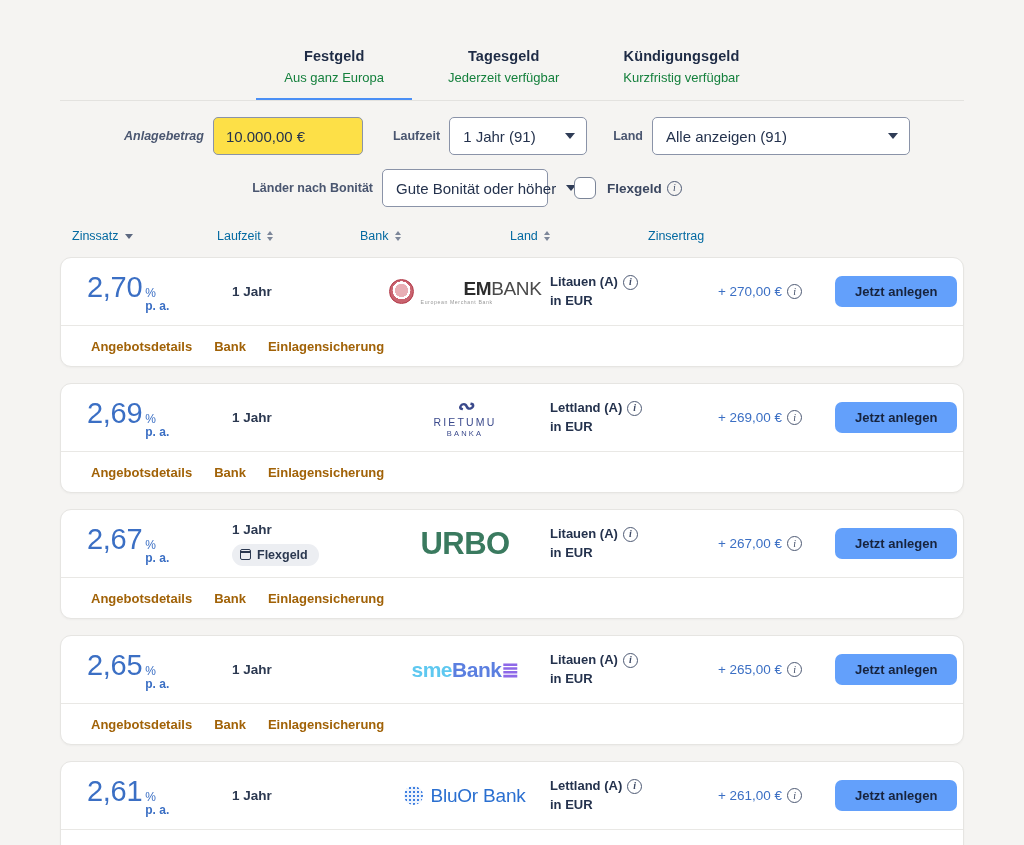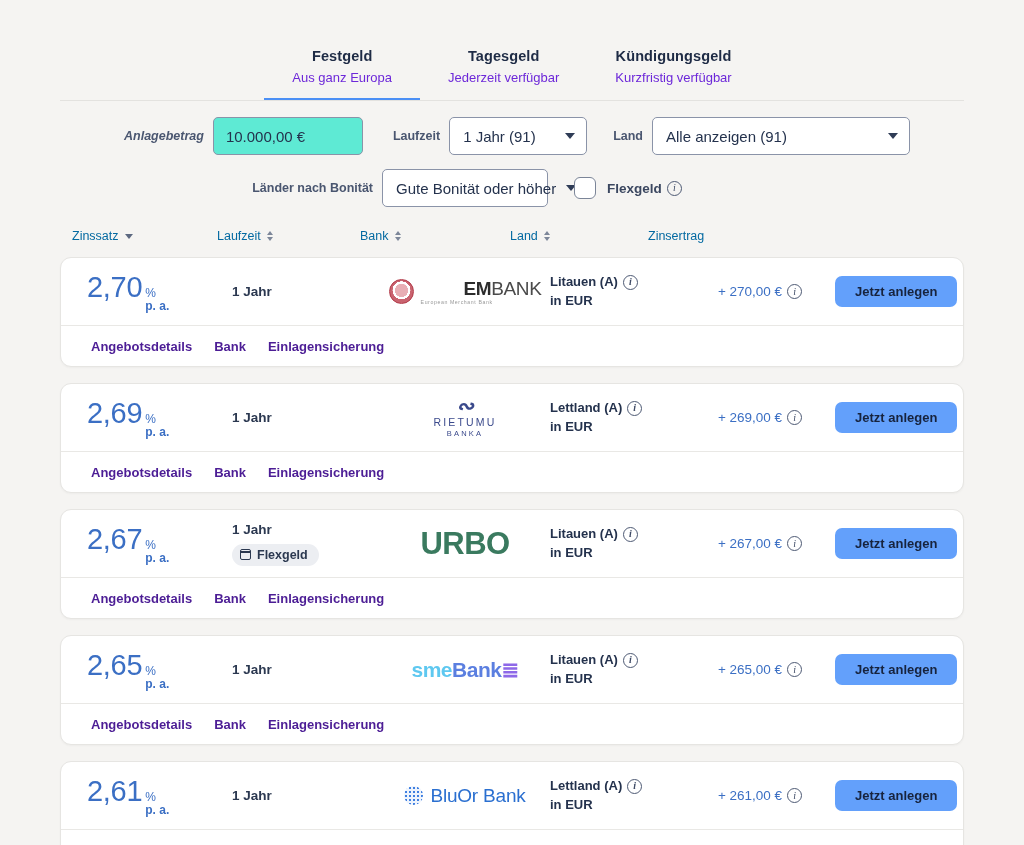--- a/index.html
+++ b/index.html
@@ -16,41 +16,41 @@
   .page { width: 1024px; height: 845px; position: relative; }
 
   
   .tabs-wrap {
     padding-top: 48px;
     display: flex;
     justify-content: center;
   }
   .tabs {
     display: flex;
-    gap: 0;
+    gap: 8px;
   }
   .tab {
     padding: 0 28px 13px 28px;
     text-align: center;
     cursor: pointer;
     border-bottom: 3px solid transparent;
     min-width: 140px;
   }
   .tab.active { border-bottom-color: #4b8ff5; }
   .tab-title {
     font-size: 14.5px;
     font-weight: bold;
     color: #1e2b45;
     letter-spacing: .1px;
     display: block;
     margin-bottom: 6px;
   }
   .tab-sub {
     font-size: 13px;
-    color: #6d28d9;
+    color: #15803d;
     display: block;
     font-weight: normal;
   }
   .tabs-rule {
     width: 904px;
     margin: 0 auto;
     height: 1px;
     background: #e3e2df;
     position: relative;
     top: -1px;
@@ -75,21 +75,21 @@
   .flabel {
     font-size: 12.5px;
     font-weight: bold;
     color: #4a5670;
     margin-right: 9px;
     white-space: nowrap;
   }
   .flabel.amt { margin-left: 64px; font-style: italic; }
 
   .field {
-    background: #5eead4;
+    background: #fde047;
     border: 1px solid #8a93a8;
     border-radius: 5px;
     height: 38px;
     display: flex;
     align-items: center;
     padding: 0 12px;
     font-size: 15px;
     color: #24324d;
     cursor: text;
   }
@@ -319,21 +319,21 @@
     border-top: 1px solid #e9e8e5;
     height: 41px;
     display: flex;
     align-items: center;
     padding-left: 30px;
     gap: 22px;
   }
   .foot-link {
     font-size: 13px;
     font-weight: bold;
-    color: #4c1d95;
+    color: #a16207;
     cursor: pointer;
   }
 
   
   .lg-embank { display:flex; align-items:center; }
   .lg-embank .seal {
     width: 25px; height: 25px; border-radius: 50%;
     border: 1.5px solid #b23a48;
     background: radial-gradient(circle at 50% 45%, #e8aeb4 0 38%, #fff 39% 52%, #c9636f 53% 100%);
     margin-right: 7px; flex:none;

